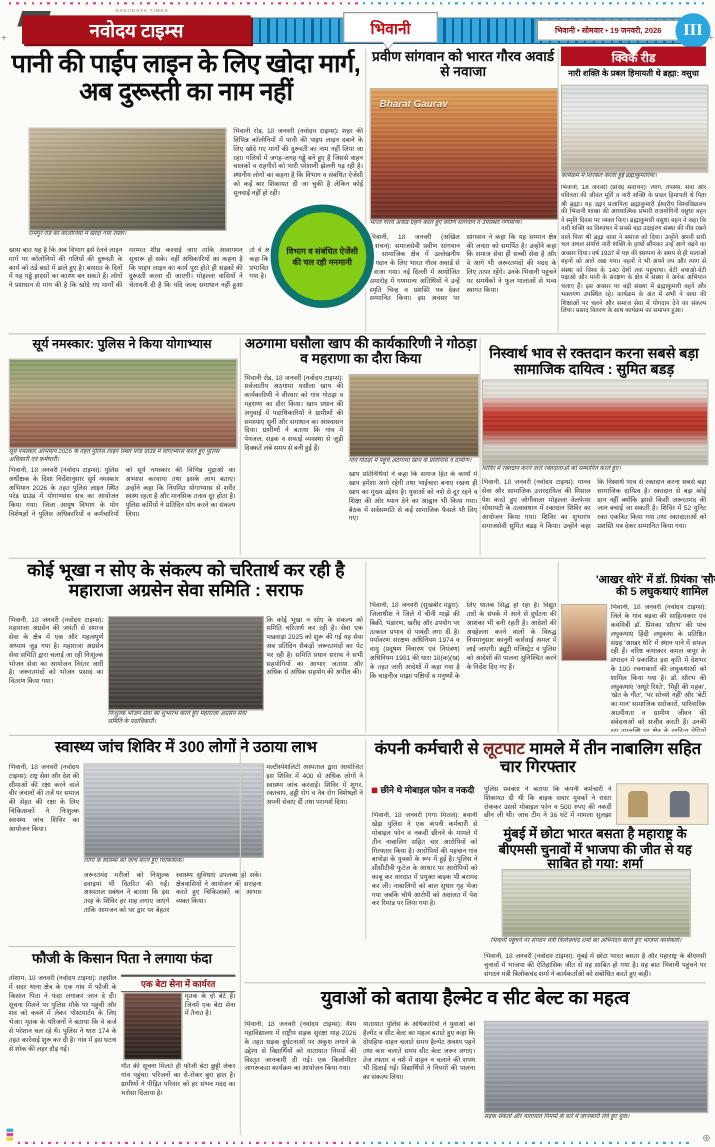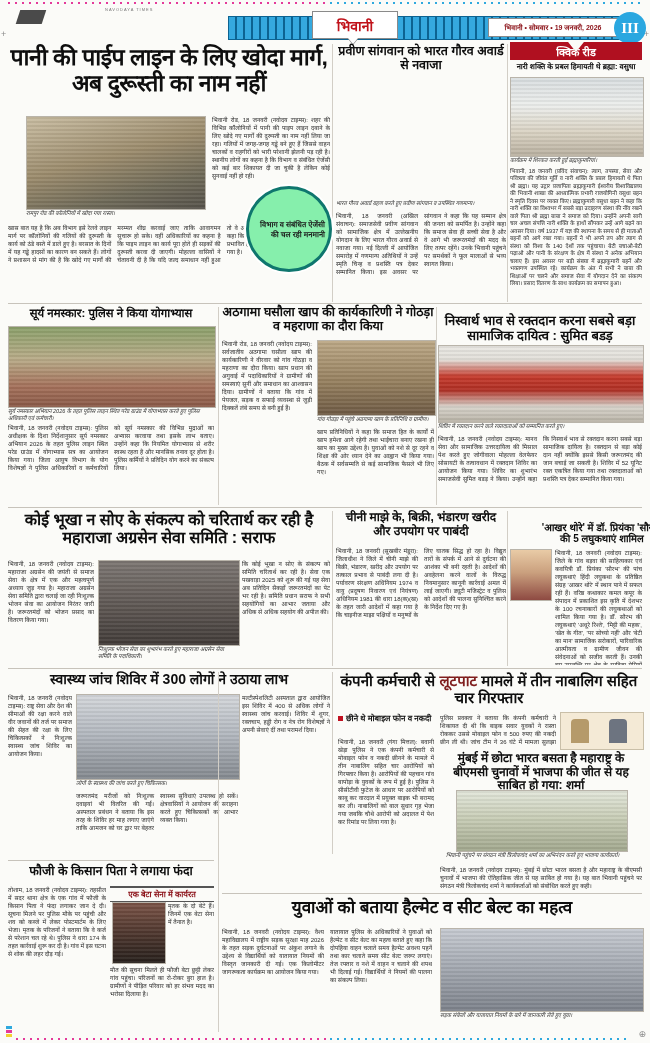--- a/index.html
+++ b/index.html
@@ -16,57 +16,62 @@
   .hline{position:absolute;height:1px;background:#c7c3bb;}
   .vline{position:absolute;width:1px;background:#d2cec6;}
   .masthead{background:#a8101a;color:#fff;font-weight:bold;display:flex;align-items:center;justify-content:center;
             box-shadow:2px 2px 0 #7e0c12;}
   .bluestrip{background:repeating-linear-gradient(90deg,#35a9df 0 6px,#0c6391 6px 8px);border:1px solid #0c6391;}
   .whitebox{background:#fff;border:1px solid #8a8a8a;display:flex;align-items:center;justify-content:center;}
   .pagecircle{background:#2aa7e0;border-radius:50%;color:#fff;display:flex;align-items:center;justify-content:center;
               font-family:"Liberation Serif","DejaVu Serif",serif;font-weight:bold;}
   .qrbanner{background:#b01020;color:#fff;font-weight:bold;display:flex;align-items:center;justify-content:center;
             clip-path:polygon(0 0,44% 0,50% 55%,56% 0,100% 0,100% 100%,0 100%);}
-  .badge{border:3px solid #0f766e;border-radius:50%;background:#86efac;display:flex;align-items:center;justify-content:center;
-         text-align:right;font-weight:bold;color:#1b1b1b;box-shadow:0 0 0 2px #fff;}
+  .badge{border:7px solid #0f766e;border-radius:50%;background:#84cc16;display:flex;align-items:center;justify-content:center;
+         text-align:center;font-weight:bold;color:#1b1b1b;box-shadow:0 0 0 2px #fff;}
   .subhead{font-weight:bold;color:#111;}
   .bullet{display:inline-block;width:5px;height:5px;background:#c01020;margin-right:3px;}
   .boxed{border-top:2px solid #555;border-bottom:1px solid #555;}
   .regmark{color:#8b8b8b;font-size:9px;line-height:1;}
   .dots-magenta{background:repeating-linear-gradient(90deg,#e43a9a 0 2px,transparent 2px 7px);}
   .dots-cyan{background:repeating-linear-gradient(90deg,#2fa9de 0 2px,transparent 2px 7px);}
 </style>
 </head>
 <body>
 
 <div class="page">
 
   <div class="abs dots-magenta" style="left:8px;top:2px;width:320px;height:2px;"></div>
   <div class="abs dots-cyan" style="left:330px;top:2px;width:312px;height:2px;"></div>
   <div class="abs regmark" style="left:1px;top:30px;">+</div>
   <div class="abs regmark" style="right:1px;top:30px;">+</div>
 
   <div class="abs" style="left:105px;top:7px;font-size:4px;color:#777;letter-spacing:1px;">NAVODAYA TIMES</div>
   <div class="abs" style="left:18px;top:10px;width:26px;height:14px;background:#4a4a4a;transform:skewX(-18deg);"></div>
   <div class="abs bluestrip" style="left:228px;top:16px;width:406px;height:22px;"></div>
+  <div class="abs masthead" style="left:20px;top:14px;width:208px;height:26px;font-size:17px;">नवोदय टाइम्स</div>
   <div class="abs whitebox" style="left:312px;top:11px;width:84px;height:26px;color:#c0121a;font-weight:bold;font-size:14px;">भिवानी</div>
   <div class="abs" style="left:348px;top:38px;width:0;height:0;border-left:5px solid transparent;border-right:5px solid transparent;border-top:6px solid #fff;filter:drop-shadow(0 1px 0 #8a8a8a);"></div>
   <div class="abs whitebox" style="left:488px;top:18px;width:128px;height:17px;color:#8a0f16;font-weight:bold;font-size:7px;">भिवानी • सोमवार • 19 जनवरी, 2026</div>
   <div class="abs pagecircle" style="left:614px;top:12px;width:32px;height:32px;font-size:15px;">III</div>
 
   <div class="abs hl" style="left:8px;top:44px;width:322px;height:66px;font-size:23px;letter-spacing:-0.5px;">पानी की पाईप लाइन के लिए खोदा मार्ग, अब दुरूस्ती का नाम नहीं</div>
   <div class="photo" style="left:26px;top:116px;width:178px;height:92px;background:linear-gradient(165deg,#c9bda2 0%,#9b8b6c 45%,#6f6a58 75%,#55514a 100%);">
       <div class="tex"></div>
     </div>
   <div class="abs cap" style="left:26px;top:210px;width:178px;height:10px;">रामपुर रोड की कॉलोनियों में खोदा गया रास्ता।</div>
   <div class="abs bt" style="left:212px;top:116px;width:118px;height:104px;">भिवानी रोड, 18 जनवरी (नवोदय टाइम्स): शहर की विभिन्न कॉलोनियों में पानी की पाइप लाइन दबाने के लिए खोदे गए मार्गों की दुरूस्ती का नाम नहीं लिया जा रहा। गलियों में जगह-जगह गड्ढे बने हुए हैं जिससे वाहन चालकों व राहगीरों को भारी परेशानी झेलनी पड़ रही है। स्थानीय लोगों का कहना है कि विभाग व संबंधित ऐजेंसी को कई बार शिकायत दी जा चुकी है लेकिन कोई सुनवाई नहीं हो रही।</div>
   <div class="abs bt cols3" style="left:8px;top:224px;width:322px;height:76px;">खास बात यह है कि अब विभाग इसे रेलवे लाइन मार्ग पर कॉलोनियों की गलियों की दुरूस्ती के कार्य को ठंडे बस्ते में डाले हुए है। बरसात के दिनों में यह गड्ढे हादसों का कारण बन सकते हैं। लोगों ने प्रशासन से मांग की है कि खोदे गए मार्गों की मरम्मत शीघ्र करवाई जाए ताकि आवागमन सुचारू हो सके। वहीं अधिकारियों का कहना है कि पाइप लाइन का कार्य पूरा होते ही सड़कों की दुरूस्ती करवा दी जाएगी। मोहल्ला वासियों ने चेतावनी दी है कि यदि जल्द समाधान नहीं हुआ तो वे आंदोलन करने को मजबूर होंगे। लोगों ने कहा कि धूल मिट्टी से दुकानदारों का कारोबार भी प्रभावित हो रहा है तथा पैदल चलना तक दूभर हो गया है।</div>
   <div class="abs badge" style="left:246px;top:186px;width:72px;height:72px;font-size:7.5px;padding:4px;z-index:3;">विभाग व संबंधित ऐजेंसी की चल रही मनमानी</div>
 
   <div class="abs hl" style="left:336px;top:44px;width:170px;height:32px;font-size:12.5px;">प्रवीण सांगवान को भारत गौरव अवार्ड से नवाजा</div>
+  <div class="photo" style="left:336px;top:80px;width:170px;height:118px;background:linear-gradient(180deg,#e0a45c 0%,#c4703f 35%,#95402f 70%,#6d2f26 100%);">
+    <div class="tex"></div>
+    <span style="position:absolute;left:8px;top:8px;color:#fff5d8;font-size:9px;font-weight:bold;font-style:italic;text-shadow:0 1px 1px #5a2a1a;">Bharat Gaurav</span>
+  </div>
   <div class="abs cap" style="left:336px;top:200px;width:170px;height:10px;">भारत गौरव अवार्ड ग्रहण करते हुए प्रवीण सांगवान व उपस्थित गणमान्य।</div>
   <div class="abs bt cols2" style="left:336px;top:212px;width:170px;height:88px;">भिवानी, 18 जनवरी (अखिल संवाचन): समाजसेवी प्रवीण सांगवान को सामाजिक क्षेत्र में उल्लेखनीय योगदान के लिए भारत गौरव अवार्ड से नवाजा गया। नई दिल्ली में आयोजित समारोह में गणमान्य अतिथियों ने उन्हें स्मृति चिन्ह व प्रशस्ति पत्र देकर सम्मानित किया। इस अवसर पर सांगवान ने कहा कि यह सम्मान क्षेत्र की जनता को समर्पित है। उन्होंने कहा कि समाज सेवा ही सच्ची सेवा है और वे आगे भी जरूरतमंदों की मदद के लिए तत्पर रहेंगे। उनके भिवानी पहुंचने पर समर्थकों ने फूल मालाओं से भव्य स्वागत किया।</div>
 
   <div class="abs qrbanner" style="left:510px;top:42px;width:132px;height:18px;font-size:11px;text-align:right;">क्विक रीड</div>
   <div class="abs hl" style="left:510px;top:63px;width:132px;height:12px;font-size:7.5px;">नारी शक्ति के प्रबल हिमायती थे ब्रह्मा: वसुधा</div>
   <div class="photo" style="left:510px;top:77px;width:132px;height:78px;background:linear-gradient(180deg,#d9dee0 0%,#eceeec 35%,#d9d2c2 70%,#b9b0a0 100%);">
       <div class="tex"></div>
     </div>
   <div class="abs cap" style="left:510px;top:157px;width:132px;height:8px;">कार्यक्रम में शिरकत करती हुई ब्रह्माकुमारियां।</div>
   <div class="abs bt" style="left:510px;top:168px;width:132px;height:136px;font-size:5.6px;">भिवानी, 18 जनवरी (प्रविंद संवाचन): त्याग, तपस्या, सेवा और पवित्रता की जीवंत मूर्ति व नारी शक्ति के प्रबल हिमायती थे पिता श्री ब्रह्मा। यह उद्गार प्रजापिता ब्रह्माकुमारी ईश्वरीय विश्वविद्यालय की भिवानी शाखा की आध्यात्मिक प्रभारी राजयोगिनी वसुधा बहन ने स्मृति दिवस पर व्यक्त किए। ब्रह्माकुमारी वसुधा बहन ने कहा कि नारी शक्ति का विश्वभर में सबसे बड़ा उदाहरण संस्था की नींव रखने वाले पिता श्री ब्रह्मा बाबा ने समाज को दिया। उन्होंने अपनी सारी चल अचल संपत्ति नारी शक्ति के हाथों सौंपकर उन्हें आगे बढ़ने का अवसर दिया। वर्ष 1937 में यज्ञ की स्थापना के समय से ही माताओं बहनों को आगे रखा गया। बहनों ने भी अपने तप और त्याग से संस्था को विश्व के 140 देशों तक पहुंचाया। बेटी बचाओ-बेटी पढ़ाओ और पानी के संरक्षण के क्षेत्र में संस्था ने अनेक अभियान चलाए हैं। इस अवसर पर बड़ी संख्या में ब्रह्माकुमारी बहनें और भक्तगण उपस्थित रहे। कार्यक्रम के अंत में सभी ने बाबा की शिक्षाओं पर चलने और समाज सेवा में योगदान देने का संकल्प लिया। प्रसाद वितरण के साथ कार्यक्रम का समापन हुआ।</div>
@@ -102,21 +107,20 @@
   <div class="vline" style="left:436px;top:307px;height:198px;"></div>
 
   <div class="abs hl" style="left:8px;top:511px;width:322px;height:44px;font-size:16px;">कोई भूखा न सोए के संकल्प को चरितार्थ कर रही है महाराजा अग्रसेन सेवा समिति : सराफ</div>
   <div class="abs bt" style="left:8px;top:560px;width:86px;height:106px;">भिवानी, 18 जनवरी (नवोदय टाइम्स): महाराजा अग्रसेन की जयंती से समाज सेवा के क्षेत्र में एक और महत्वपूर्ण अध्याय जुड़ गया है। महाराजा अग्रसेन सेवा समिति द्वारा चलाई जा रही निःशुल्क भोजन सेवा का आयोजन निरंतर जारी है। जरूरतमंदों को भोजन प्रसाद का वितरण किया गया।</div>
   <div class="photo" style="left:98px;top:560px;width:140px;height:84px;background:linear-gradient(180deg,#7c7672 0%,#5d5652 55%,#413b38 100%);">
       <div class="tex"></div>
     </div>
   <div class="abs cap" style="left:98px;top:646px;width:140px;height:18px;">निःशुल्क भोजन सेवा का शुभारंभ करते हुए महाराजा अग्रसेन सेवा समिति के पदाधिकारी।</div>
   <div class="abs bt" style="left:242px;top:560px;width:88px;height:106px;">कि कोई भूखा न सोए के संकल्प को समिति चरितार्थ कर रही है। सेवा एक पखवाड़ा 2025 को शुरू की गई यह सेवा अब प्रतिदिन सैकड़ों जरूरतमंदों का पेट भर रही है। समिति प्रधान सराफ ने सभी सहयोगियों का आभार जताया और अधिक से अधिक सहयोग की अपील की।</div>
 
-  <div class="abs hl" style="left:336px;top:511px;width:170px;height:32px;font-size:12px;">चीनी माझे के, बिक्री, भंडारण खरीद और उपयोग पर पाबंदी</div>
   <div class="abs bt cols2" style="left:336px;top:547px;width:170px;height:118px;">भिवानी, 18 जनवरी (सुखबीर मंडूरा): जिलाधीश ने जिले में चीनी माझे की बिक्री, भंडारण, खरीद और उपयोग पर तत्काल प्रभाव से पाबंदी लगा दी है। पर्यावरण संरक्षण अधिनियम 1974 व वायु (प्रदूषण निवारण एवं नियंत्रण) अधिनियम 1981 की धारा 18(क)(ख) के तहत जारी आदेशों में कहा गया है कि चाइनीज माझा पक्षियों व मनुष्यों के लिए घातक सिद्ध हो रहा है। विद्युत तारों के संपर्क में आने से दुर्घटना की आशंका भी बनी रहती है। आदेशों की अवहेलना करने वालों के विरुद्ध नियमानुसार कानूनी कार्रवाई अमल में लाई जाएगी। ड्यूटी मजिस्ट्रेट व पुलिस को आदेशों की पालना सुनिश्चित करने के निर्देश दिए गए हैं।</div>
 
   <div class="abs hl" style="left:510px;top:522px;width:132px;height:24px;font-size:10px;margin-left:26px;">'आखर थोरे' में डॉ. प्रियंका 'सौरभ' की 5 लघुकथाएं शामिल</div>
   <div class="abs" style="left:510px;top:549px;width:132px;height:116px;">
     <div style="float:left;width:40px;height:50px;margin:0 3px 2px 0;border:1px solid #b9b4aa;background:linear-gradient(180deg,#e9cba6 0%,#caa07e 45%,#8e4a42 100%);"></div>
     <div class="bt" style="height:116px;">भिवानी, 18 जनवरी (नवोदय टाइम्स): जिले के गांव बड़वा की साहित्यकार एवं कवयित्री डॉ. प्रियंका 'सौरभ' की पांच लघुकथाएं हिंदी लघुकथा के प्रतिष्ठित संग्रह 'आखर थोरे' में स्थान पाने में सफल रही हैं। वरिष्ठ कथाकार कमल कपूर के संपादन में प्रकाशित इस कृति में देशभर के 100 रचनाकारों की लघुकथाओं को शामिल किया गया है। डॉ. सौरभ की लघुकथाएं 'अधूरे रिश्ते', 'मिट्टी की महक', 'खेत के गीत', 'पर सोच्यो नहीं' और 'बेटी का मान' सामाजिक सरोकारों, पारिवारिक आत्मीयता व ग्रामीण जीवन की संवेदनाओं को सजीव करती हैं। उनकी इस उपलब्धि पर क्षेत्र के साहित्य प्रेमियों ने हर्ष जताया है।</div>
   </div>
 
   <div class="hline" style="left:8px;top:668px;width:634px;"></div>
   <div class="vline" style="left:332px;top:511px;height:155px;"></div>

